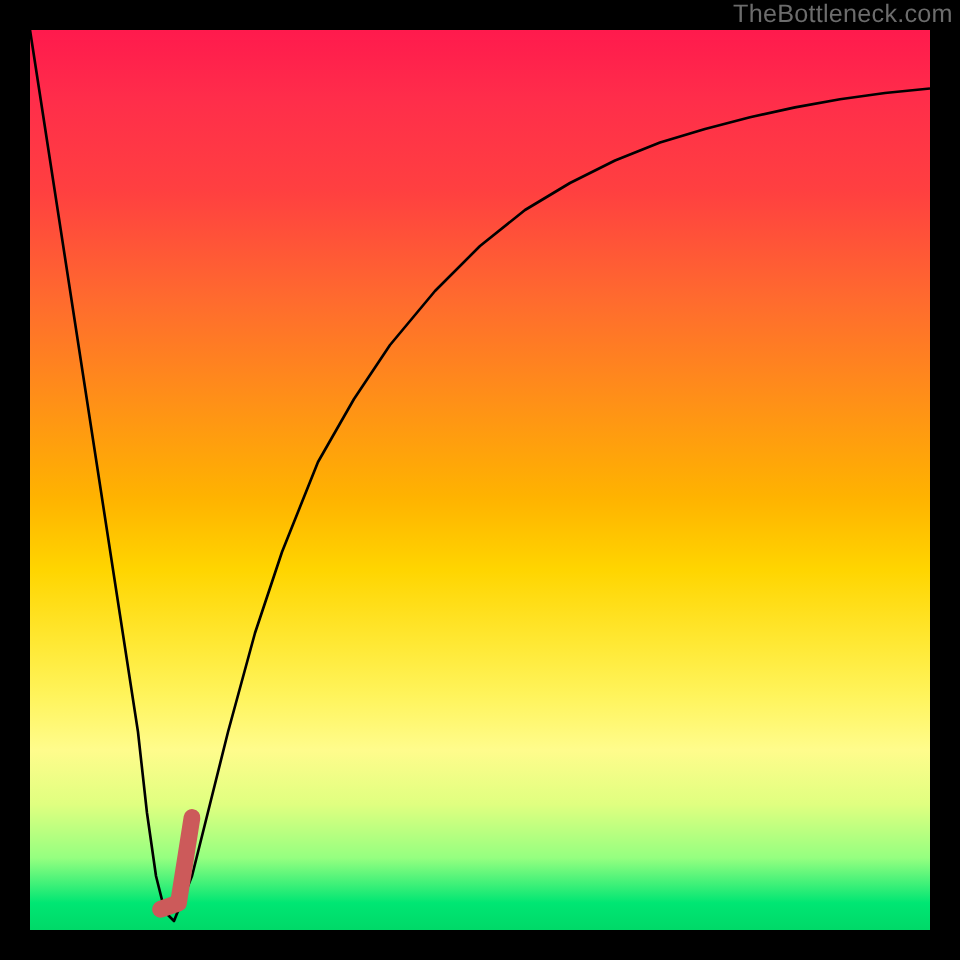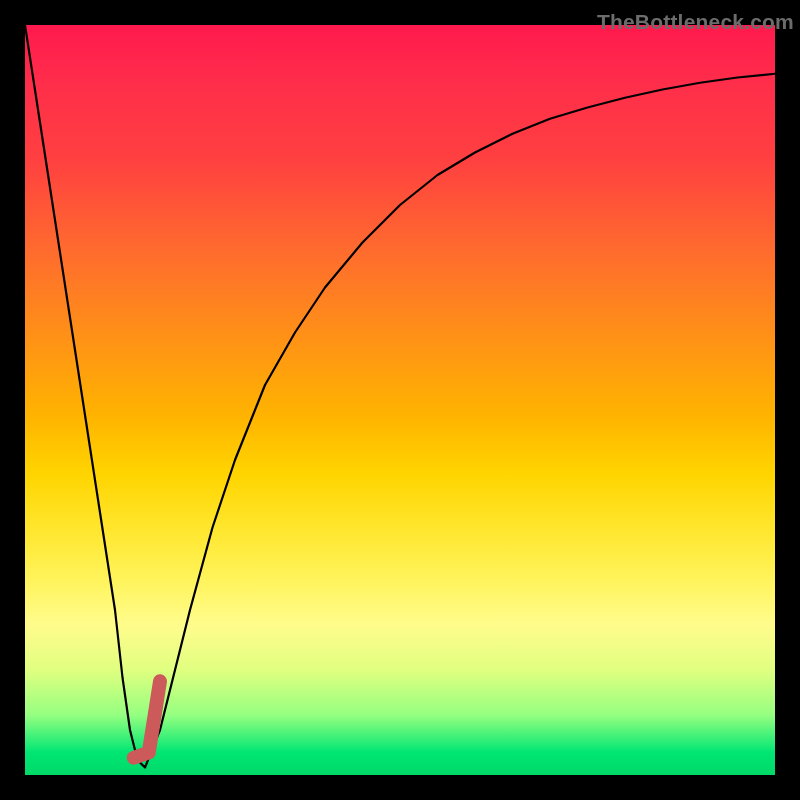--- a/index.html
+++ b/index.html
@@ -49,25 +49,25 @@
   }
   .curve-svg {
     position: absolute;
     left: 0;
     top: 0;
     width: 100%;
     height: 100%;
   }
   .watermark {
     position: absolute;
-    top: 10px;
+    top: 0;
     right: 6px;
     font-family: Arial, Helvetica, sans-serif;
     font-size: 21px;
-    font-weight: 700;
+    font-weight: 400;
     color: #6c6c6c;
     letter-spacing: 0.2px;
   }
 </style>
 </head>
 <body>
 
 <div class="chart-container">
 
   <div class="plot-area">

